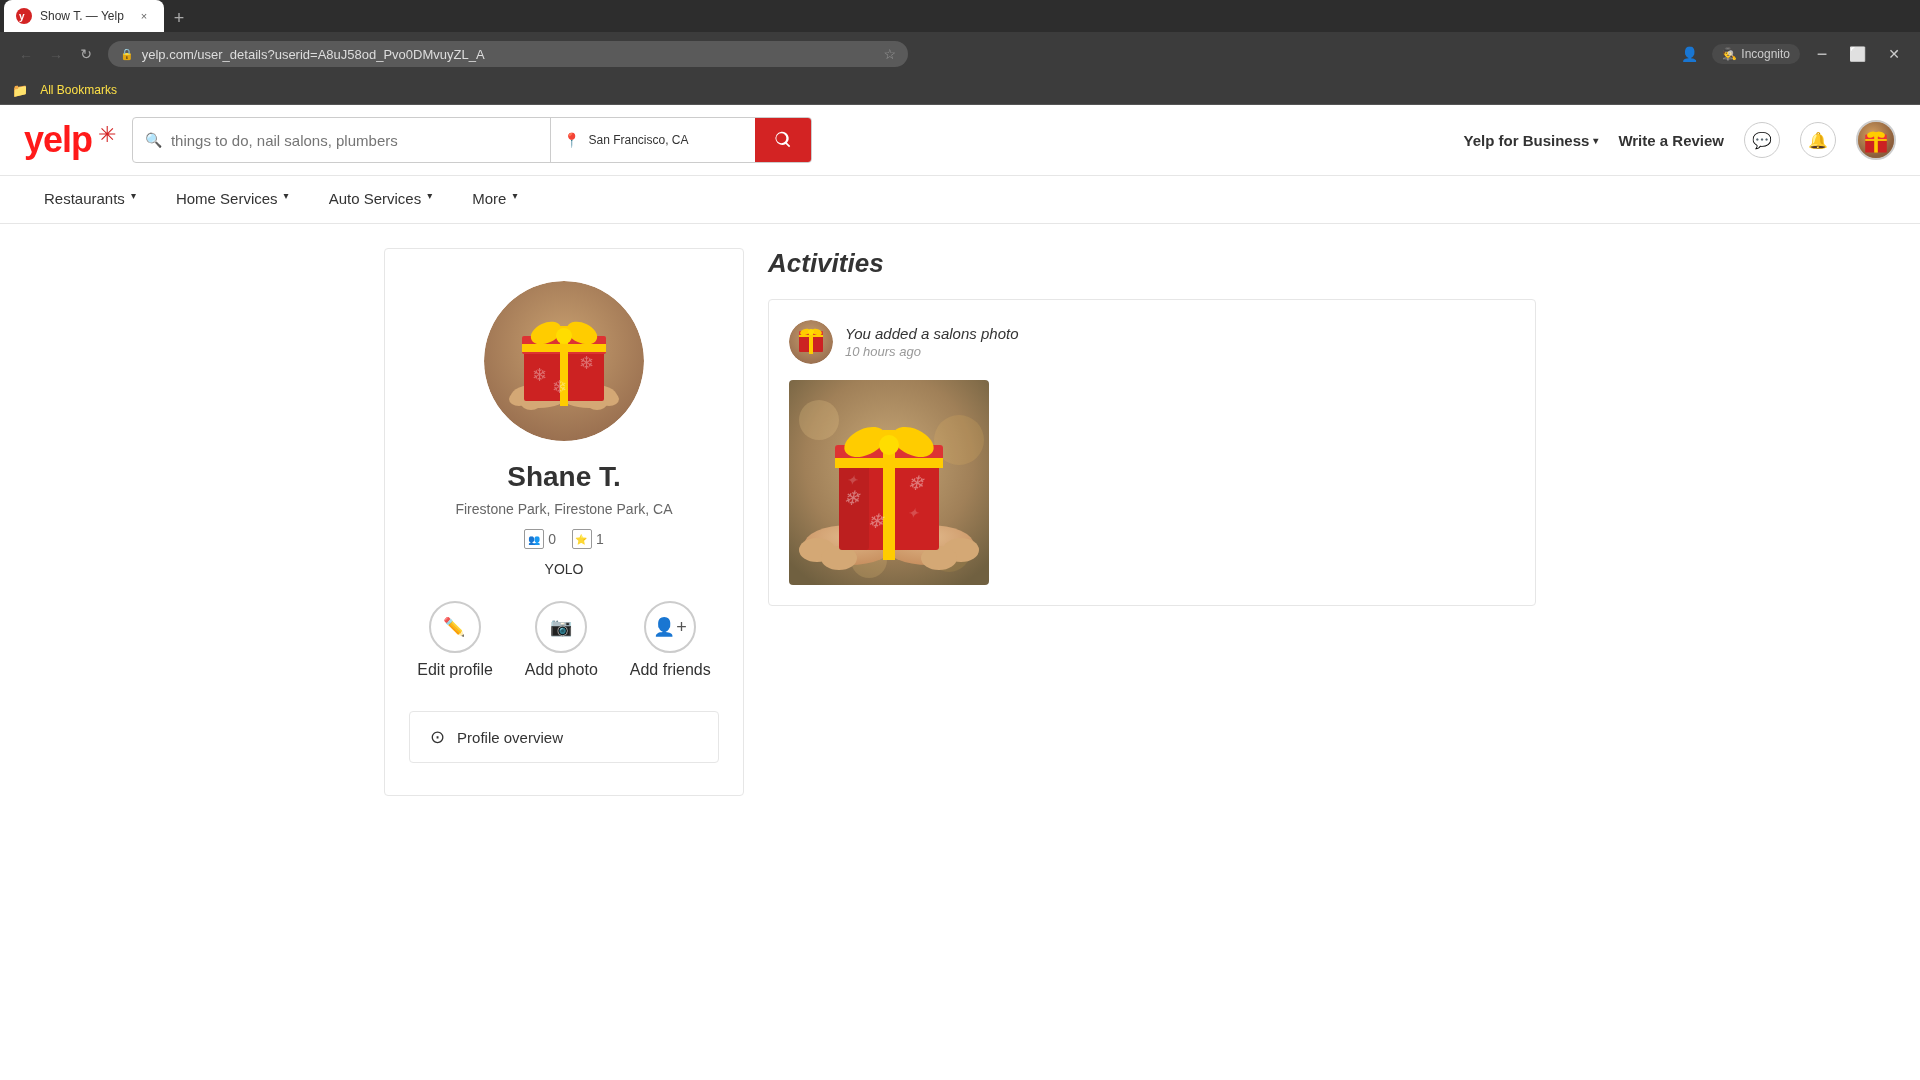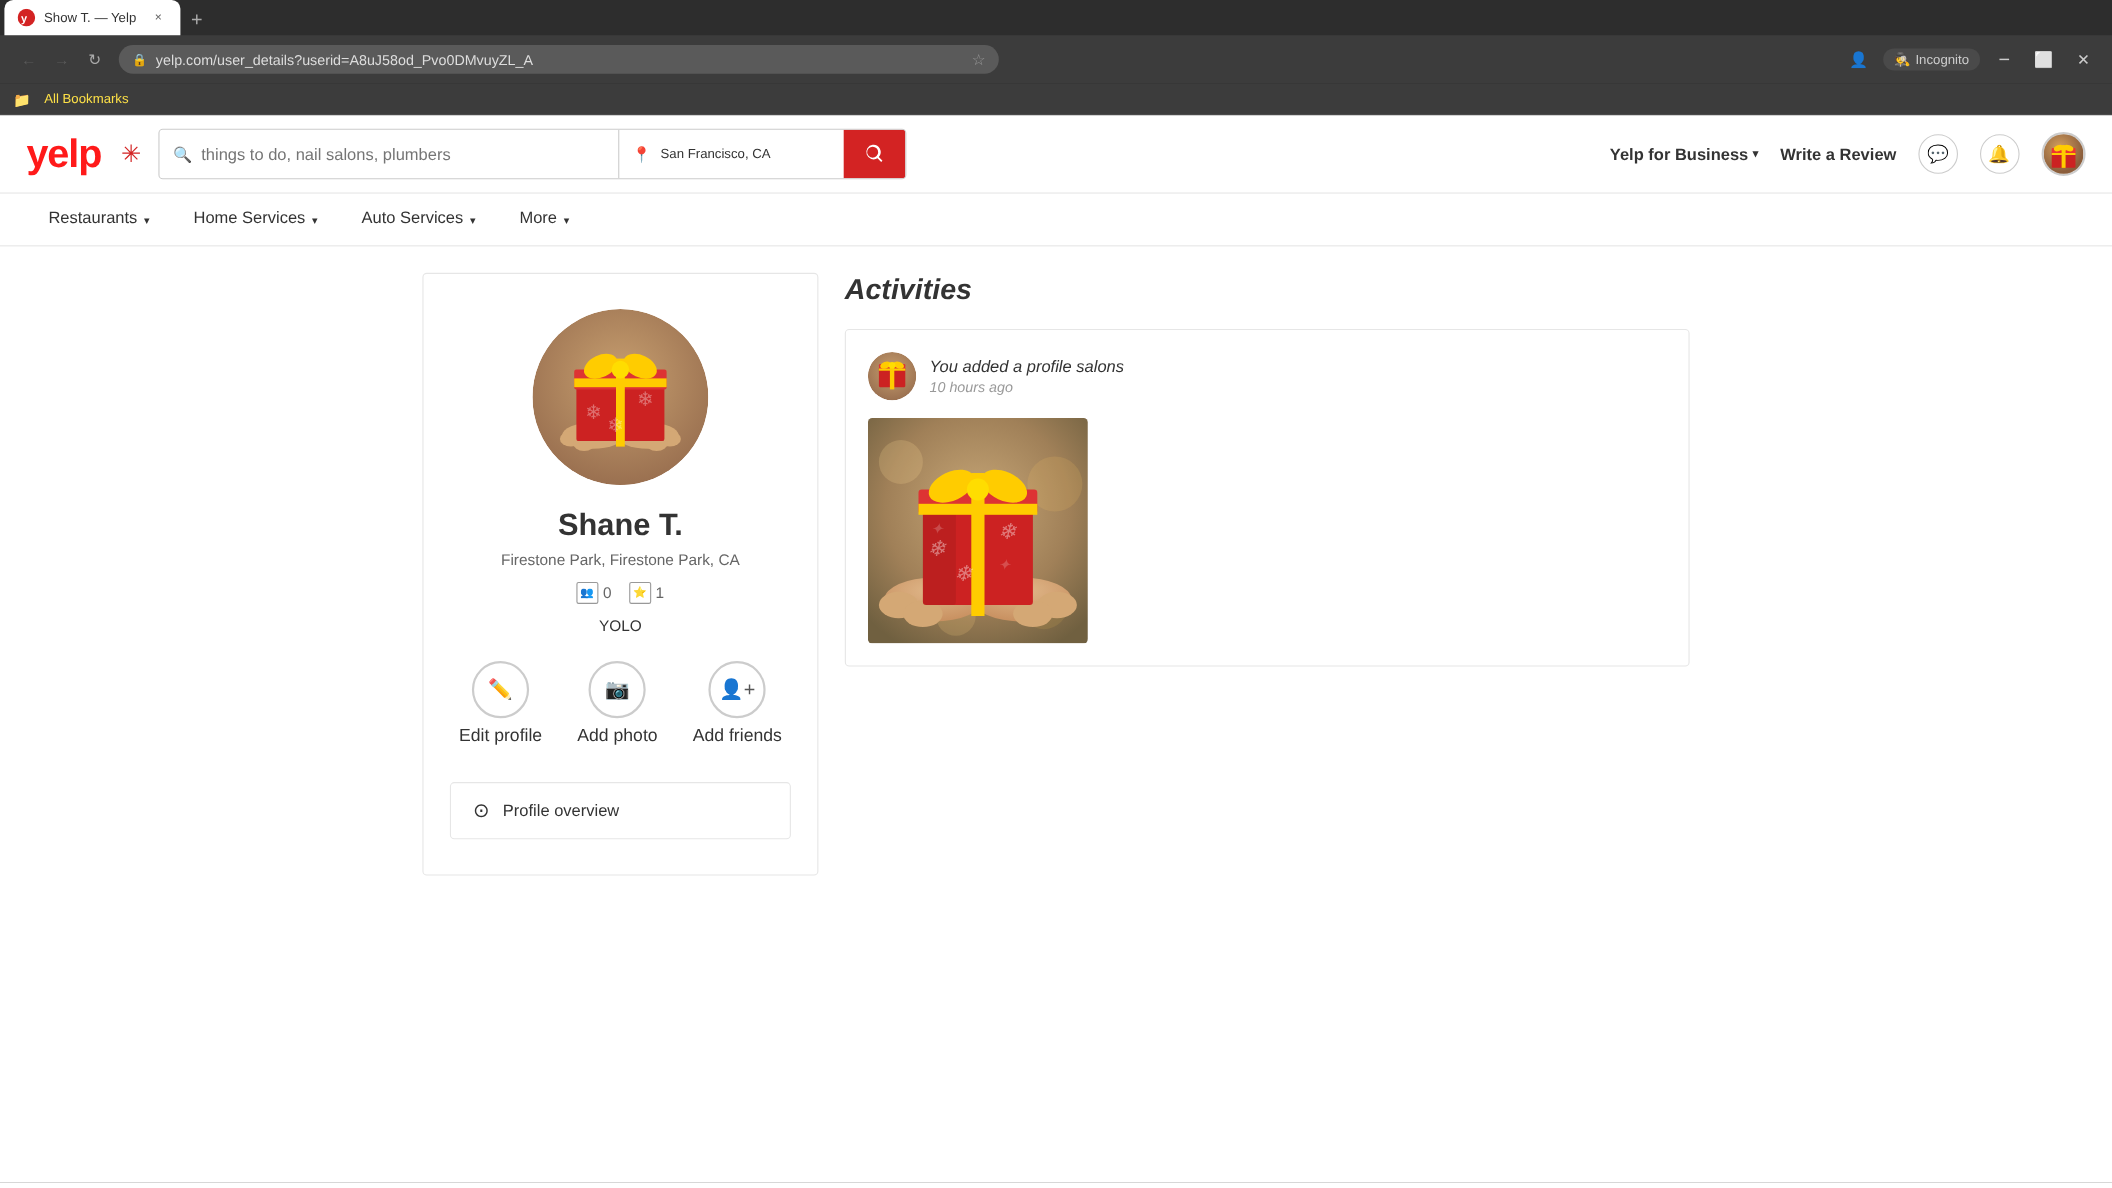--- a/index.html
+++ b/index.html
@@ -175,22 +175,21 @@
     .yelp-header {
       background: #fff;
       border-bottom: 1px solid #e6e6e6;
       padding: 12px 24px;
       display: flex;
       align-items: center;
       gap: 16px;
     }
     .yelp-logo {
       display: flex;
-      align-items: center;
-      gap: 16px;
+      gap: 4px;
       cursor: pointer;
       flex-shrink: 0;
     }
     .yelp-logo-text {
       font-size: 36px;
       font-weight: 900;
       color: #ff1a1a;
       letter-spacing: -1px;
       line-height: 1;
     }
@@ -300,21 +299,21 @@
 
     
     .yelp-nav {
       border-bottom: 1px solid #e6e6e6;
       padding: 0 24px;
       display: flex;
       gap: 0;
     }
     .nav-item {
       display: flex;
-      align-items: flex-end;
+      align-items: flex-start;
       gap: 6px;
       padding: 14px 20px;
       font-size: 15px;
       color: #333;
       cursor: pointer;
       font-weight: 500;
       border-bottom: 2px solid transparent;
     }
 
     
@@ -723,21 +722,21 @@
                 <rect x="10" y="14" width="24" height="18" fill="#cc2222" rx="1"></rect>
                 <rect x="10" y="11" width="24" height="5" fill="#dd3333" rx="1"></rect>
                 <rect x="20" y="10" width="4" height="24" fill="#ffcc00"></rect>
                 <rect x="10" y="15" width="24" height="2" fill="#ffcc00"></rect>
                 <ellipse cx="16" cy="12" rx="5" ry="3" fill="#ffcc00" transform="rotate(-20,16,12)"></ellipse>
                 <ellipse cx="28" cy="12" rx="5" ry="3" fill="#ffcc00" transform="rotate(20,28,12)"></ellipse>
                 <circle cx="22" cy="12" r="3" fill="#ffdd00"></circle>
               </svg>
             </div>
             <div class="activity-info">
-              <div class="activity-title-text">You added a profile salons</div>
+              <div class="activity-title-text">You added a salons photo</div>
               <div class="activity-time">10 hours ago</div>
             </div>
           </div>
 
           <div class="photo-thumbnail">
             <svg viewBox="0 0 200 205" width="200" height="205">
               <defs>
                 <radialGradient id="photo-bg" cx="50%" cy="40%" r="70%">
                   <stop offset="0%" stop-color="#c8a878"></stop>
                   <stop offset="60%" stop-color="#a08058"></stop>

